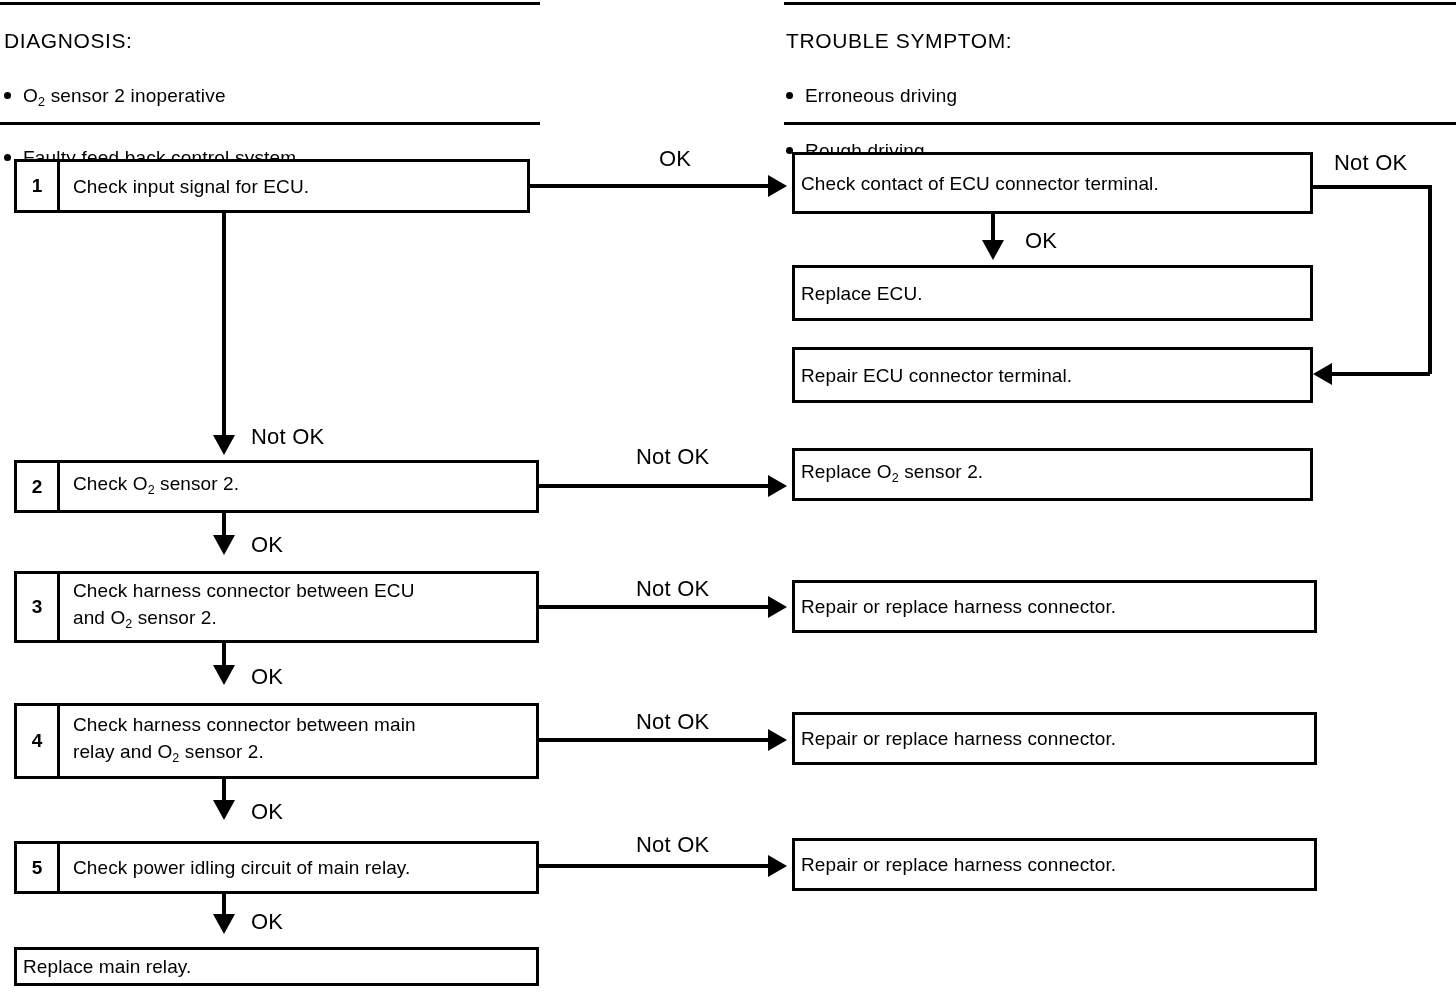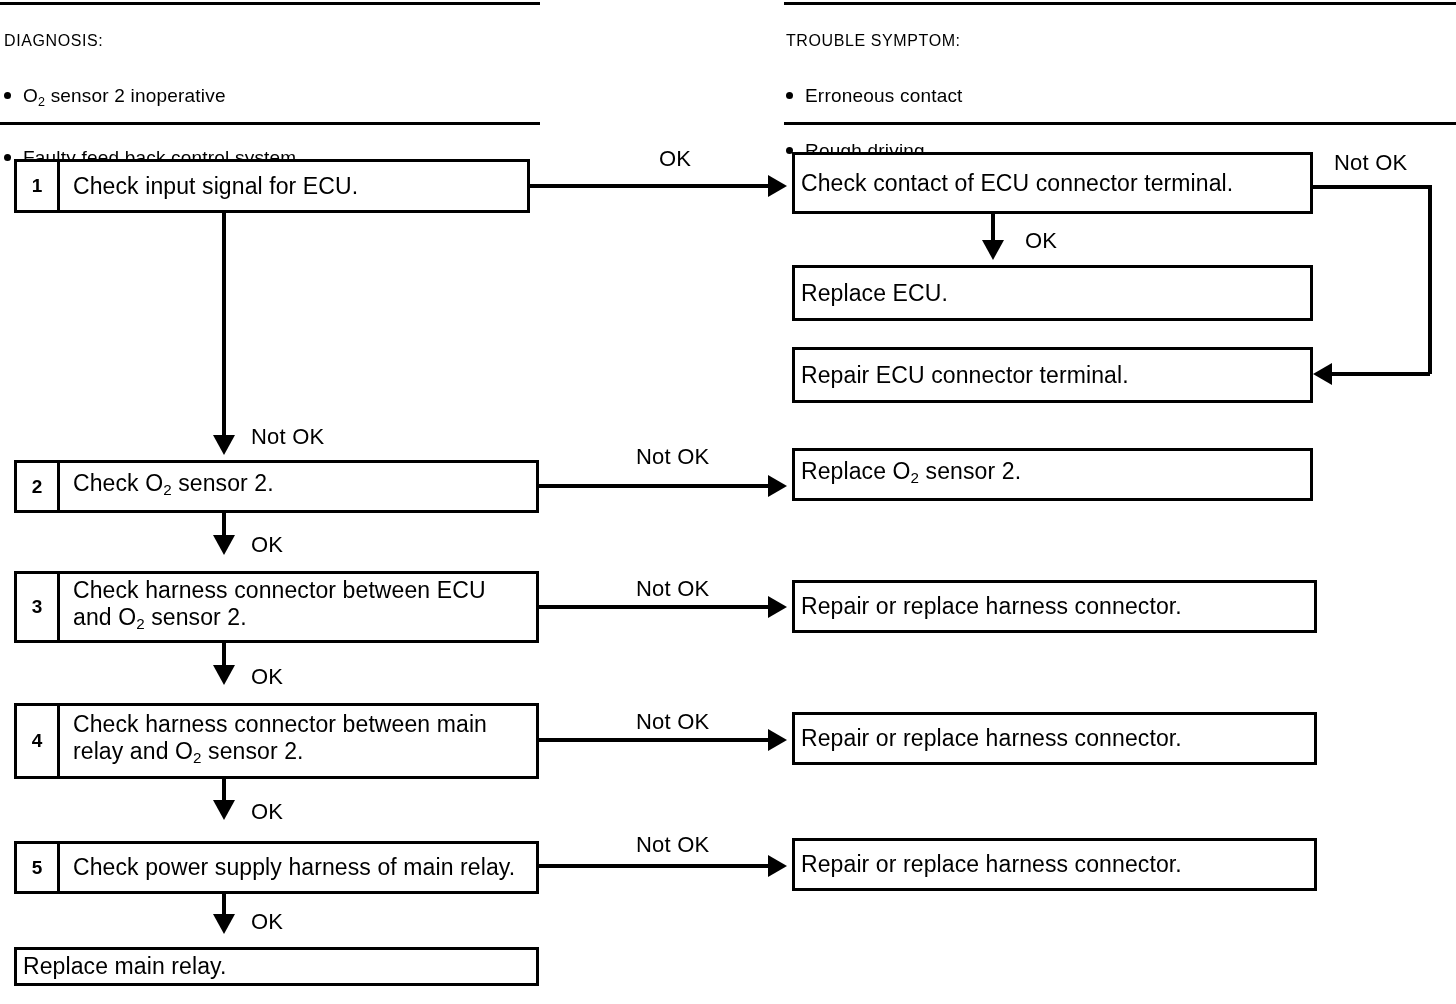--- a/index.html
+++ b/index.html
@@ -28,21 +28,21 @@
 
   
   .hdr {
     position: absolute;
     font-size: 19px;
     line-height: 25px;
     letter-spacing: 0.2px;
     white-space: nowrap;
   }
   .hdr-title {
-    font-size: 16px;
+    font-size: 21px;
     letter-spacing: 0.6px;
   }
   .bullet-row {
     display: flex;
     align-items: baseline;
     margin-top: 30px;
   }
   .bullet-dot {
     display: inline-block;
     width: 7px;
@@ -71,21 +71,21 @@
     box-sizing: border-box;
     display: flex;
     align-items: center;
     justify-content: center;
     font-size: 19px;
     font-weight: bold;
   }
   .box .txt {
     padding-left: 13px;
     padding-right: 8px;
-    font-size: 23px;
+    font-size: 19px;
     line-height: 27px;
     letter-spacing: 0.1px;
   }
   .box.noprefix .txt { padding-left: 6px; }
 
   sub {
     font-size: 0.66em;
     vertical-align: -0.28em;
   }
 
@@ -148,21 +148,21 @@
     <div class="bullet-row">
       <span class="bullet-dot"></span>
       <span>Faulty feed back control system</span>
     </div>
   </div>
 
   <div class="hdr" style="left:786px; top:28px;">
     <div class="hdr-title">TROUBLE SYMPTOM:</div>
     <div class="bullet-row">
       <span class="bullet-dot"></span>
-      <span>Erroneous contact</span>
+      <span>Erroneous driving</span>
     </div>
     <div class="bullet-row">
       <span class="bullet-dot"></span>
       <span>Rough driving</span>
     </div>
   </div>
 
   <div class="rule" style="left:0px;  top:122px; width:540px;"></div>
   <div class="rule" style="left:784px;top:122px; width:672px;"></div>
 
@@ -247,21 +247,21 @@
   <div class="vline" style="left:222px; top:779px; height:28px;"></div>
   <div class="arrow-down" style="left:213px; top:800px;"></div>
   <div class="conn-label" style="left:251px; top:799px;">OK</div>
 
   <div class="box noprefix" style="left:792px; top:712px; width:525px; height:53px;">
     <div class="txt">Repair or replace harness connector.</div>
   </div>
 
   <div class="box" style="left:14px; top:841px; width:525px; height:53px;">
     <div class="num">5</div>
-    <div class="txt">Check power supply harness of main relay.</div>
+    <div class="txt">Check power idling circuit of main relay.</div>
   </div>
 
   <div class="hline" style="left:539px; top:864px; width:231px;"></div>
   <div class="arrow-right" style="left:768px; top:855px;"></div>
   <div class="conn-label" style="left:636px; top:832px;">Not OK</div>
 
   <div class="vline" style="left:222px; top:894px; height:28px;"></div>
   <div class="arrow-down" style="left:213px; top:914px;"></div>
   <div class="conn-label" style="left:251px; top:909px;">OK</div>
 

